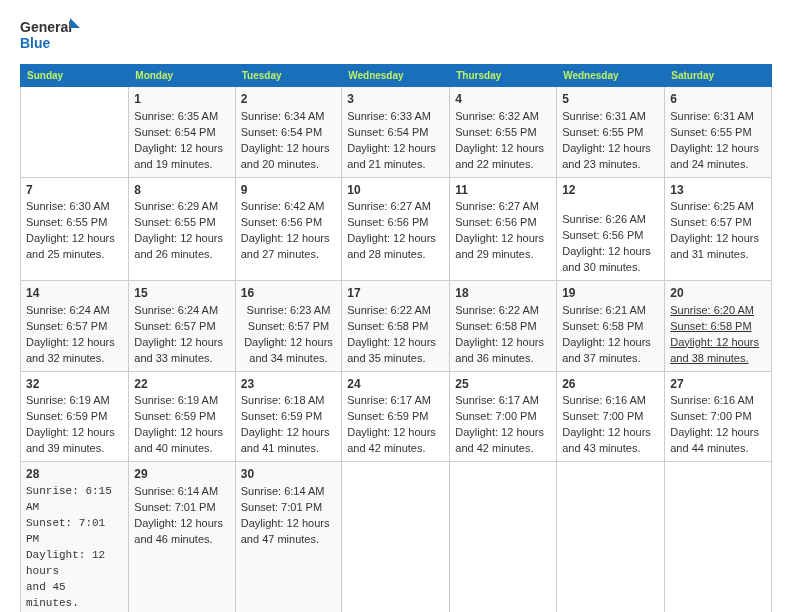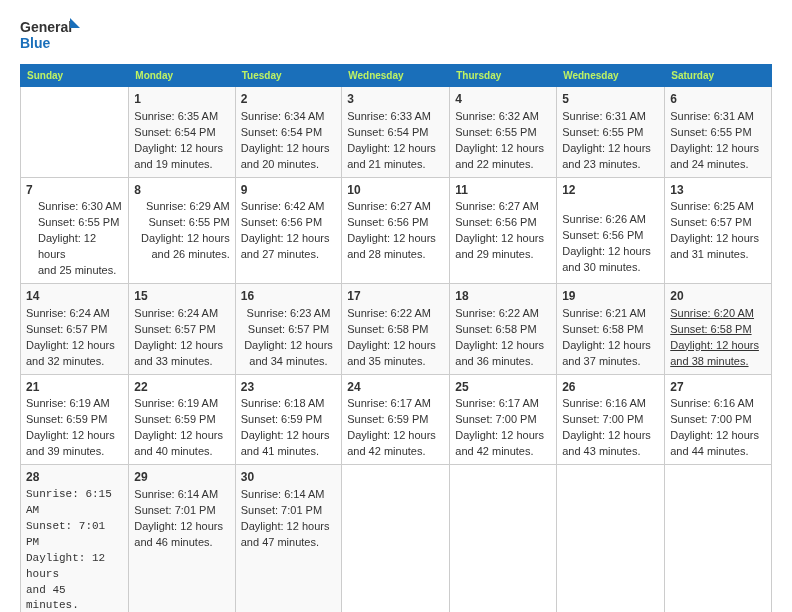--- a/index.html
+++ b/index.html
@@ -158,28 +158,28 @@
             <span class="day-number">6</span>
             <div class="day-info" style="white-space: pre-line;">Sunrise: 6:31 AM
 Sunset: 6:55 PM
 Daylight: 12 hours
 and 24 minutes.</div>
           </td>
         </tr>
         <tr>
           <td>
             <span class="day-number">7</span>
-            <div class="day-info" style="white-space: pre-line; margin-left: 12px;">Sunrise: 6:30 AM
+            <div class="day-info" style="white-space: pre-line;">Sunrise: 6:30 AM
 Sunset: 6:55 PM
 Daylight: 12 hours
 and 25 minutes.</div>
           </td>
           <td>
             <span class="day-number">8</span>
-            <div class="day-info" style="white-space: pre-line; text-align: right;">Sunrise: 6:29 AM
+            <div class="day-info" style="white-space: pre-line;">Sunrise: 6:29 AM
 Sunset: 6:55 PM
 Daylight: 12 hours
 and 26 minutes.</div>
           </td>
           <td>
             <span class="day-number">9</span>
             <div class="day-info" style="white-space: pre-line;">Sunrise: 6:42 AM
 Sunset: 6:56 PM
 Daylight: 12 hours
 and 27 minutes.</div>
@@ -259,21 +259,21 @@
           <td>
             <span class="day-number">20</span>
             <div class="day-info" style="white-space: pre-line; text-decoration: underline;">Sunrise: 6:20 AM
 Sunset: 6:58 PM
 Daylight: 12 hours
 and 38 minutes.</div>
           </td>
         </tr>
         <tr>
           <td>
-            <span class="day-number">21</span>
+            <span class="day-number">32</span>
             <div class="day-info" style="white-space: pre-line;">Sunrise: 6:19 AM
 Sunset: 6:59 PM
 Daylight: 12 hours
 and 39 minutes.</div>
           </td>
           <td>
             <span class="day-number">22</span>
             <div class="day-info" style="white-space: pre-line;">Sunrise: 6:19 AM
 Sunset: 6:59 PM
 Daylight: 12 hours

